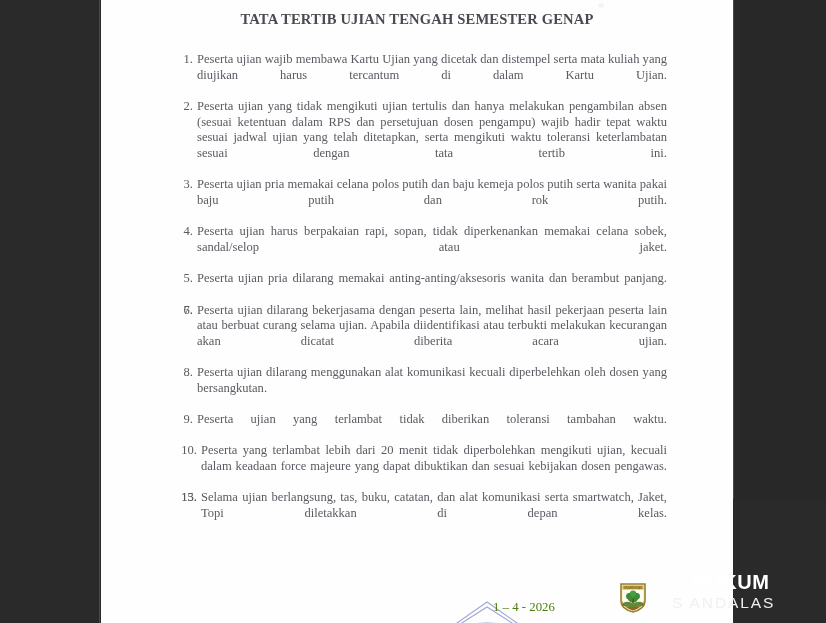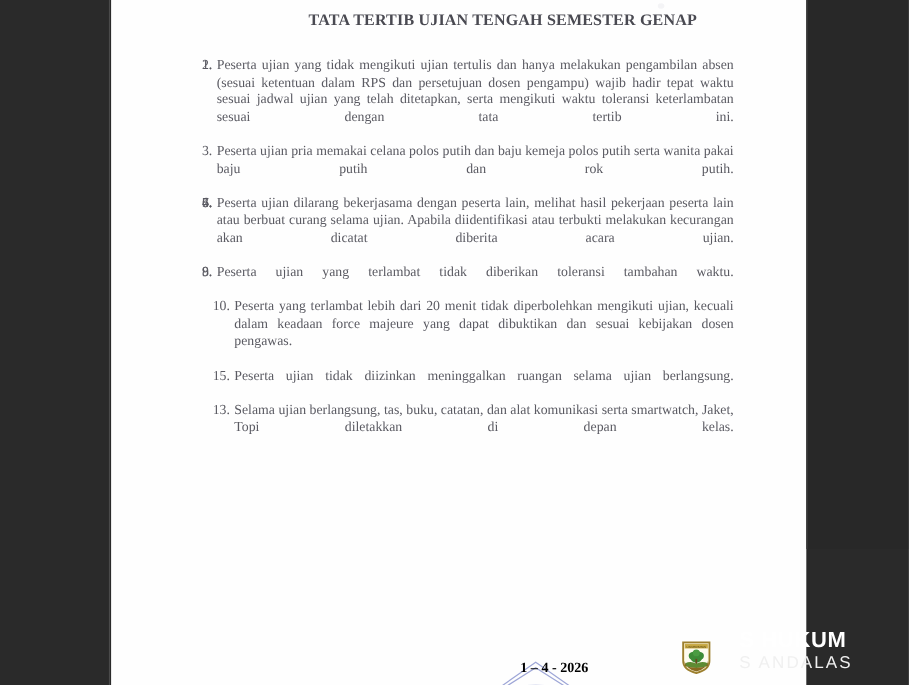--- a/index.html
+++ b/index.html
@@ -55,21 +55,20 @@
     position: absolute;
     left: 0; top: 10px;
     width: 632px;
     text-align: center;
     font-family: "Liberation Serif", serif;
     font-weight: bold;
     font-size: 14.6px;
     line-height: 18.5px;
     color: #4a4a52;
     letter-spacing: 0.15px;
-    margin-left: 40px;
   }
   .doc-title .l2 { display: block; }
 
   
   .rules {
     position: absolute;
     left: 0;
     top: 52px;
     width: 632px;
   }
@@ -96,21 +95,21 @@
     line-height: 15.65px;
     white-space: nowrap;
   }
   .rule .txt {
     display: block;
     width: 100%;
     text-align: justify;
     text-justify: inter-word;
     hyphens: none;
   }
-  .rule.wide-num { padding-left: 100px; margin-left: 12px; }
+  .rule.wide-num { padding-left: 100px; }
   .rule.wide-num .num { left: 68px; width: 28px; }
 
   
   .rule .txt::after {
     content: "";
     display: inline-block;
     width: 100%;
   }
 
   
@@ -119,27 +118,26 @@
     left: 340px;
     top: 596px;
     width: 96px;
     height: 40px;
     pointer-events: none;
   }
   .stamp svg { display: block; }
 
   .sign-date {
     position: absolute;
-    left: 372px;
+    left: 392px;
     top: 600px;
     font-family: "Liberation Serif", serif;
     font-size: 12.8px;
-    color: #000000;
+    color: #4d7c0f;
     white-space: nowrap;
-    font-weight: bold;
   }
 
   .crest {
     position: absolute;
     left: 517px;
     top: 581px;
     width: 30px;
     height: 32px;
   }
   .crest svg { display: block; }
@@ -192,66 +190,69 @@
     <div class="speck"></div>
 
     <div class="doc-title">
       <span>TATA TERTIB UJIAN TENGAH SEMESTER GENAP</span>
     </div>
 
     <ol class="rules" style="list-style:none;margin:0;padding:0;">
 
       <li class="rule">
         <span class="num">1.</span>
+        <span class="txt">Peserta ujian wajib membawa Kartu Ujian yang dicetak dan distempel serta  mata kuliah yang diujikan harus tercantum di dalam Kartu Ujian.</span>
       </li>
 
       <li class="rule">
         <span class="num">2.</span>
         <span class="txt">Peserta ujian yang tidak mengikuti ujian tertulis dan hanya melakukan pengambilan absen (sesuai ketentuan dalam RPS dan persetujuan dosen pengampu) wajib hadir tepat waktu sesuai jadwal ujian yang telah ditetapkan, serta mengikuti waktu toleransi keterlambatan sesuai dengan tata tertib ini.</span>
       </li>
 
       <li class="rule">
         <span class="num">3.</span>
         <span class="txt">Peserta ujian pria memakai celana polos putih dan baju kemeja polos putih serta wanita pakai baju putih dan rok putih.</span>
       </li>
 
       <li class="rule">
         <span class="num">4.</span>
+        <span class="txt">Peserta ujian harus berpakaian rapi, sopan, tidak diperkenankan memakai celana sobek, sandal/selop atau jaket.</span>
       </li>
 
       <li class="rule">
         <span class="num">5.</span>
+        <span class="txt">Peserta ujian pria dilarang memakai anting-anting/aksesoris wanita dan berambut panjang.</span>
       </li>
 
       <li class="rule">
         <span class="num">6.</span>
       </li>
 
       <li class="rule">
         <span class="num">7.</span>
         <span class="txt">Peserta ujian dilarang bekerjasama dengan peserta lain, melihat hasil pekerjaan peserta lain atau berbuat curang selama ujian. Apabila diidentifikasi atau terbukti melakukan kecurangan akan dicatat diberita acara ujian.</span>
       </li>
 
       <li class="rule">
         <span class="num">8.</span>
+        <span class="txt">Peserta ujian dilarang menggunakan alat komunikasi kecuali diperbelehkan oleh dosen yang bersangkutan.</span>
       </li>
 
       <li class="rule">
         <span class="num">9.</span>
         <span class="txt">Peserta ujian yang terlambat tidak diberikan toleransi tambahan waktu.</span>
       </li>
 
       <li class="rule wide-num">
         <span class="num">10.</span>
         <span class="txt">Peserta yang terlambat lebih dari 20 menit tidak diperbolehkan mengikuti ujian, kecuali dalam keadaan force majeure yang dapat dibuktikan dan sesuai kebijakan dosen pengawas.</span>
       </li>
 
       <li class="rule wide-num">
         <span class="num">15.</span>
-        <span class="txt">Peserta ujian tidak diizinkan meninggalkan ruangan selama ujian berlangsung.</span>
       </li>
 
 
       <li class="rule wide-num">
         <span class="num">13.</span>
         <span class="txt">Selama ujian berlangsung, tas, buku, catatan, dan alat komunikasi serta smartwatch, Jaket, Topi diletakkan di depan kelas.</span>
       </li>
 
     </ol>
 

